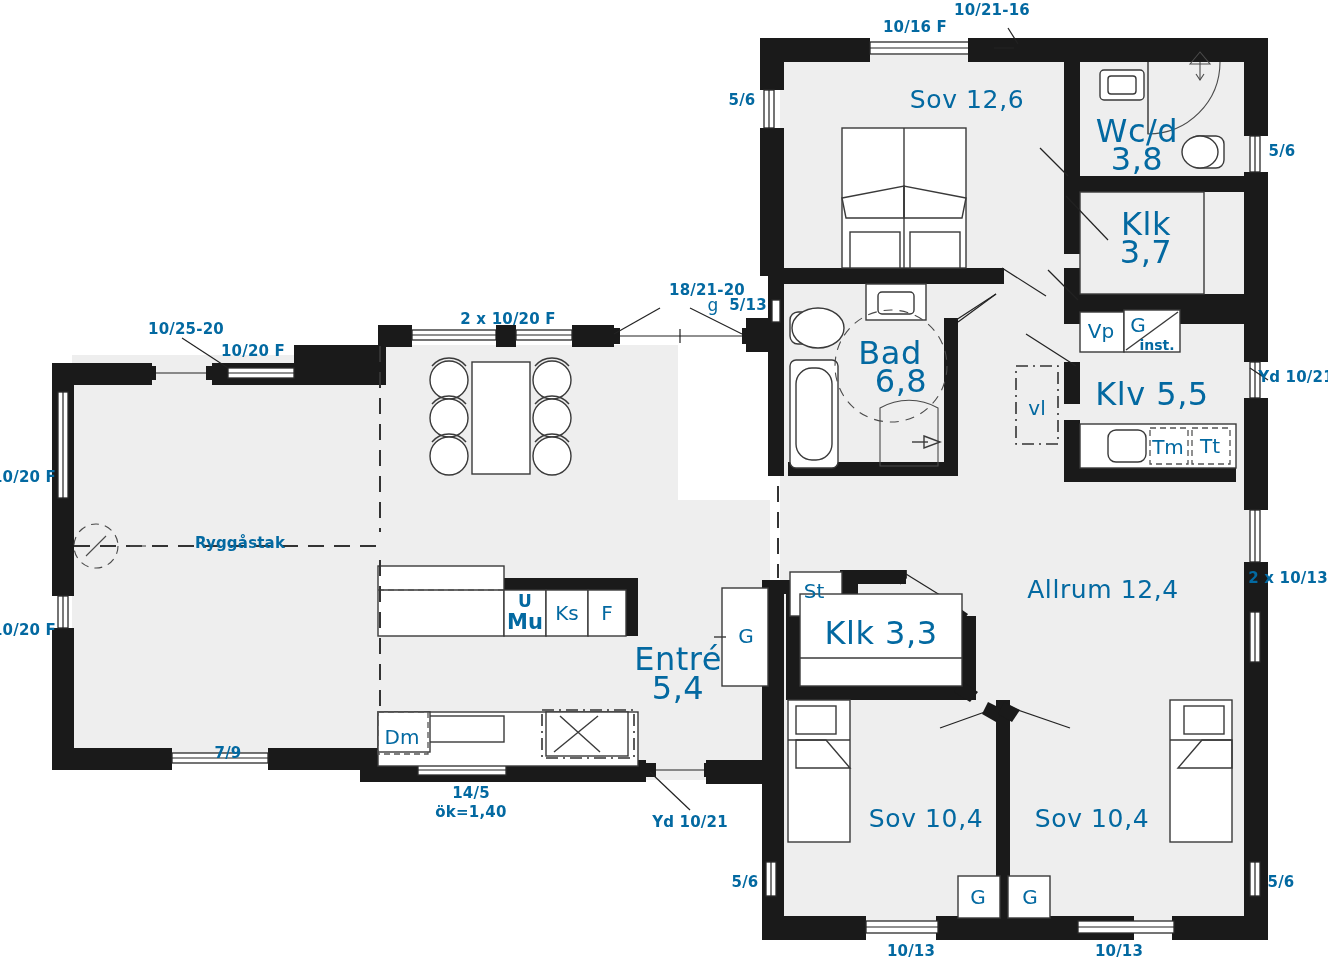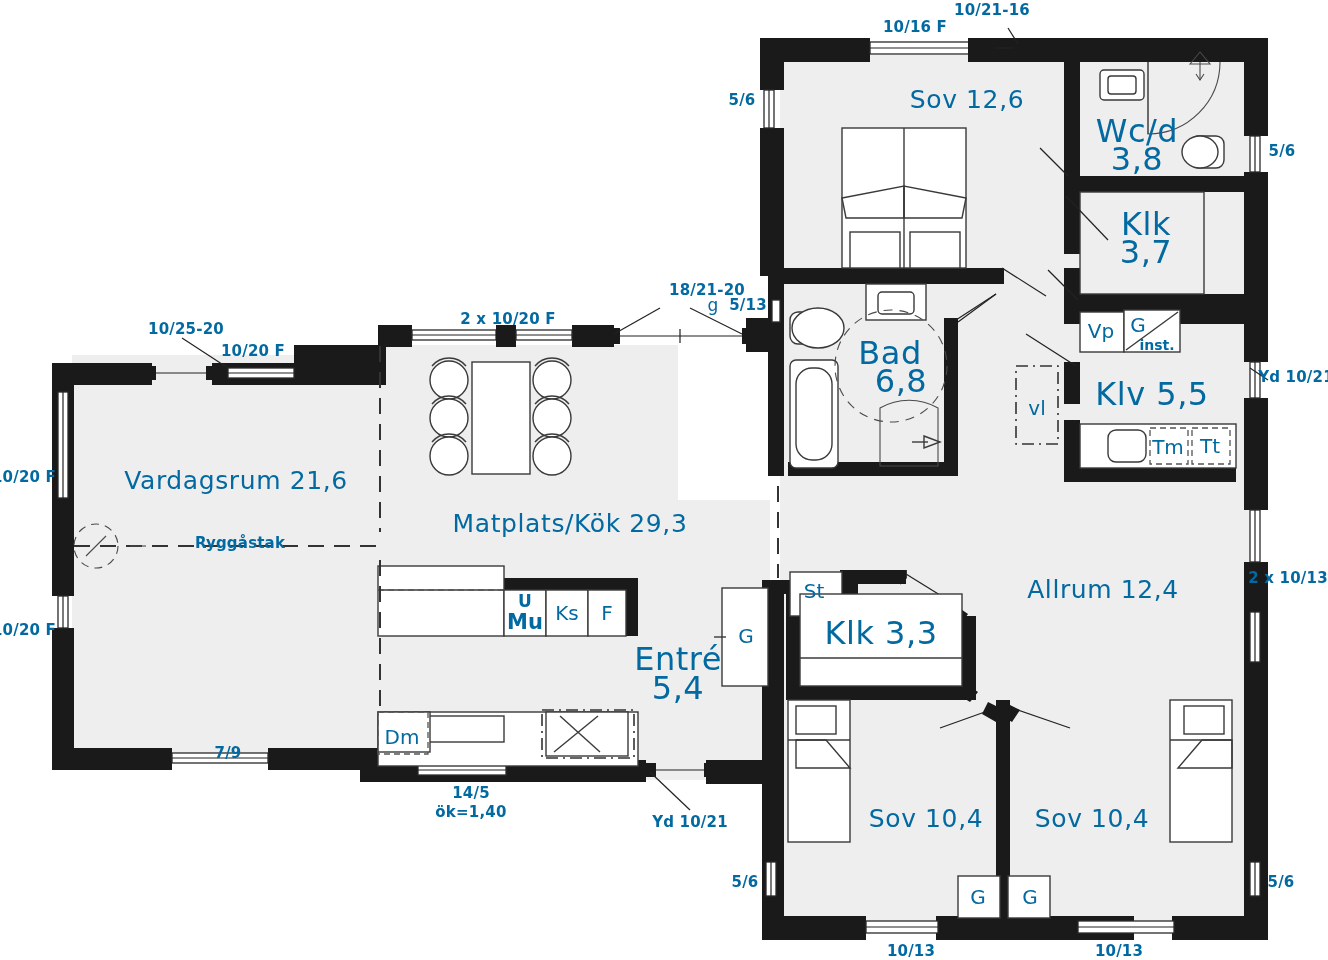--- a/index.html
+++ b/index.html
@@ -358,22 +358,20 @@
     <line class="thin" x1="1268" y1="380" x2="1250" y2="368"></line>
     <line class="thin" x1="690" y1="810" x2="650" y2="772"></line>
     <line class="thin" x1="1040" y1="148" x2="1068" y2="176"></line>
     <line class="thin" x1="1066" y1="196" x2="1108" y2="240"></line>
     <line class="thin" x1="1048" y1="270" x2="1078" y2="300"></line>
     <line class="thin" x1="1026" y1="334" x2="1076" y2="366"></line>
     <line class="thin" x1="956" y1="320" x2="996" y2="294"></line>
   </g>
 </svg>
 
-<div class="lbl room ctr" style="left:236px;top:480px;">Vardagsrum 21,6</div>
-<div class="lbl room ctr" style="left:570px;top:523px;">Matplats/Kök 29,3</div>
 
 <div class="lbl room2 ctr" style="left:678px;top:659px;">Entré</div>
 <div class="lbl room2 ctr" style="left:678px;top:688px;">5,4</div>
 
 <div class="lbl room ctr" style="left:967px;top:99px;">Sov 12,6</div>
 
 <div class="lbl room2 ctr" style="left:1137px;top:131px;">Wc/d</div>
 <div class="lbl room2 ctr" style="left:1137px;top:159px;">3,8</div>
 
 <div class="lbl room2 ctr" style="left:1146px;top:224px;">Klk</div>

